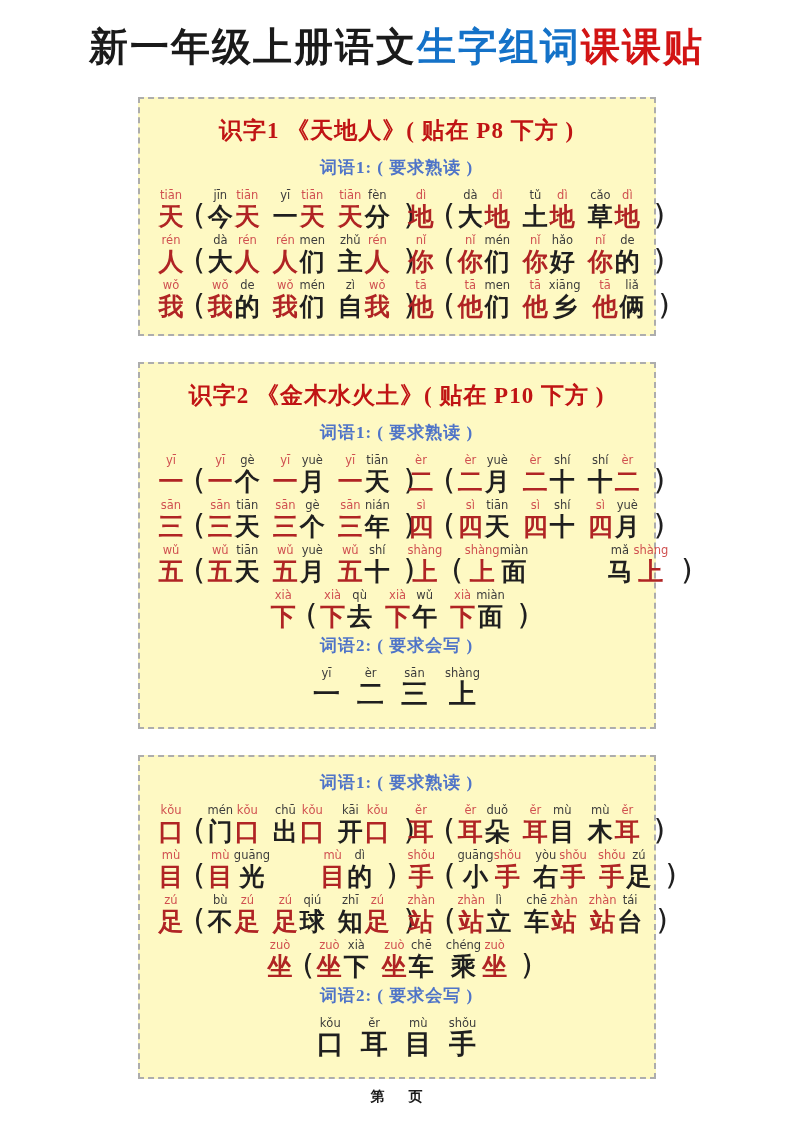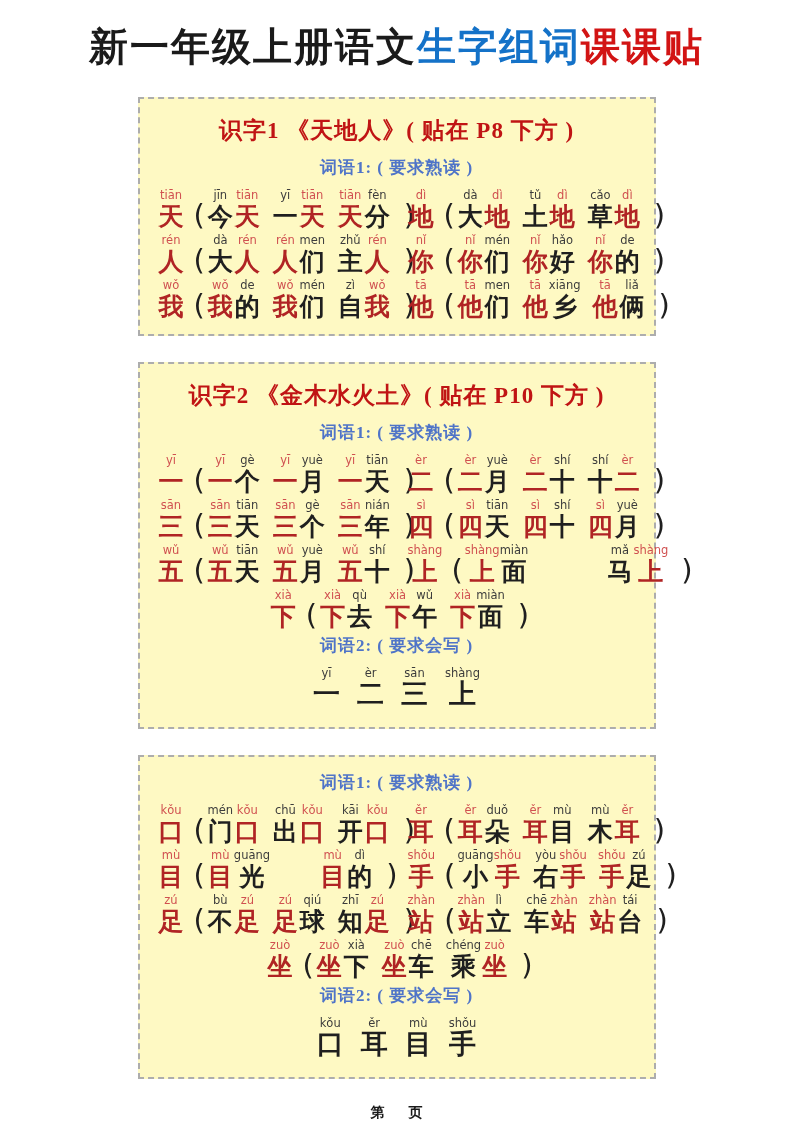--- a/index.html
+++ b/index.html
@@ -57,21 +57,21 @@
     font-size:29px;line-height:31px;font-weight:400;
     font-family:"DejaVu Sans",sans-serif;color:#1f1f1f;
     margin:0 2px;
   }
   .word{display:inline-flex;align-items:flex-end;margin-right:11px;}
   .word:last-of-type{margin-right:0;}
   .word.spacer{width:56px;}
   .write-row{display:flex;justify-content:center;gap:17px;margin:4px 0 8px 0;}
   .write-row .hz{font-size:27px;}
   .page-footer{
-    position:absolute;left:0;bottom:0;width:100%;
+    position:absolute;left:0;bottom:16px;width:100%;
     text-align:center;font-size:14px;font-weight:bold;color:#1a1a1a;
   }
   .page-footer span{margin:0 12px;}
 </style>
 </head>
 <body>
 
 <h1 class="page-title"><span class="t-black">新一年级上册语文</span><span class="t-blue">生字组词</span><span class="t-red">课课贴</span></h1>
 
 <div id="sections">

